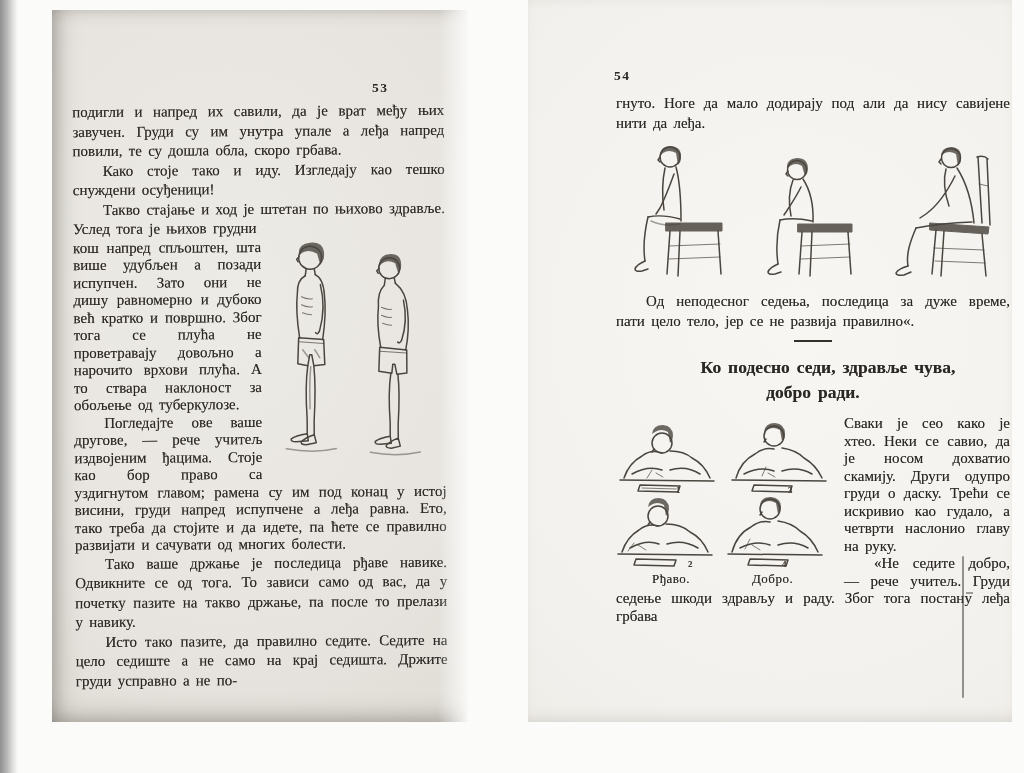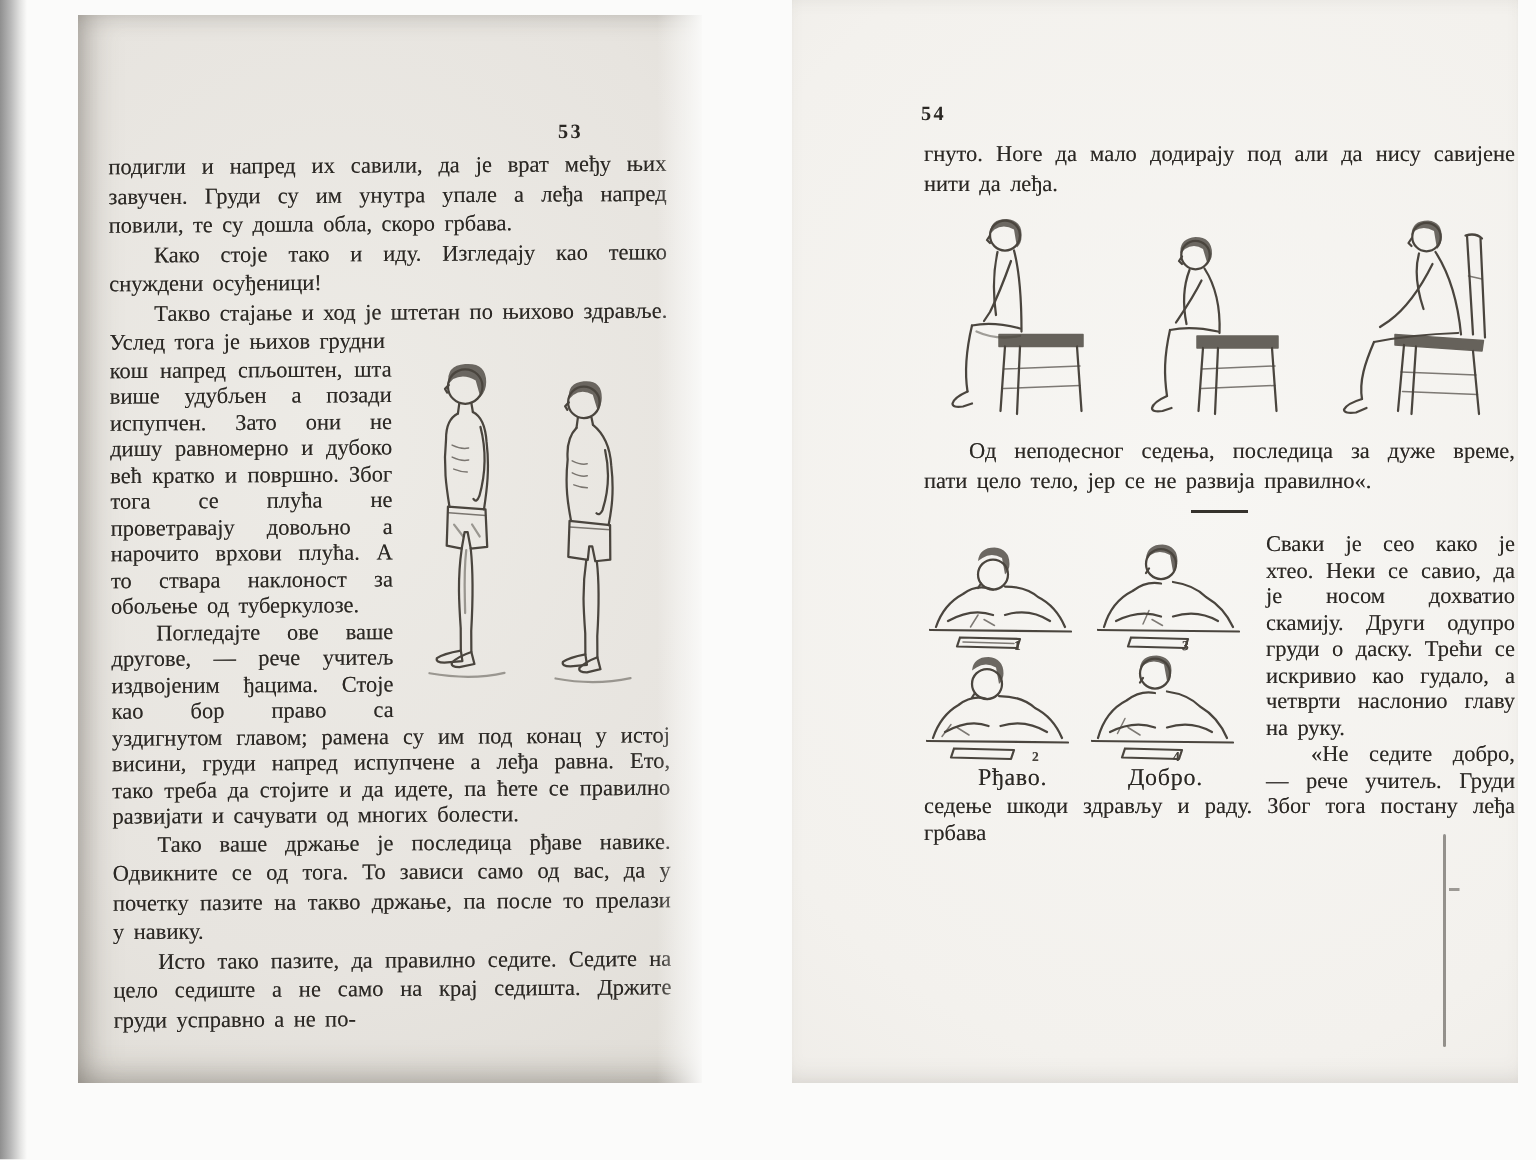--- a/index.html
+++ b/index.html
@@ -69,21 +69,21 @@
   .sk .fill { fill: var(--sketch, #4a453e); stroke: none; opacity: .8; }
   .sk .seat { fill: #4e4942; stroke: #4e4942; stroke-width: 1; opacity: .85; }
   .sk .soft { stroke-opacity: .5; }
   .sk .thin { stroke-width: 1; stroke-opacity: .7; }
 
   .fig-num {
     position: absolute; font-size: 9px; font-weight: 700;
     color: var(--sketch, #4a453e);
   }
   .cap {
-    position: absolute; top: 150px; font-size: 16px; letter-spacing: .5px;
+    position: absolute; top: 150px; font-size: 13px; letter-spacing: .5px;
     color: var(--ink, #2b2824); text-indent: 0;
   }
   .cap-bad  { left: 36px; }
   .cap-good { left: 136px; }
 
   .rule {
     width: 38px; height: 0; border-top: 2.5px solid #35322c;
     margin: 9px auto 13px;
   }
   .heading {
@@ -223,20 +223,21 @@
             <path d="M24,84 C18,98 14,110 16,122"></path>
             <path d="M16,122 Q6,125 4,129 Q4,132 12,131 L19,128"></path>
           </g>
         </svg>
       </div>
 
       <p>Од неподесног седења, последица за дуже време, пати цело тело, јер се не развија правилно«.</p>
 
       <div class="rule"></div>
 
+      <p class="heading">Ко подесно седи, здравље чува, добро ради.</p>
 
 
       <div class="fig-writing">
         <svg class="sk" width="218" height="148" viewBox="0 0 218 148">
 
           <g transform="translate(2,4)">
             <path class="fill" d="M34,11 Q35,2 45,2 Q55,3 55,13 Q55,17 52,20 L50,9 Q43,5 37,9 Z"></path>
             <circle cx="44" cy="20" r="10"></circle>
             <path d="M36,26 l-2,3"></path>
             <path d="M6,55 Q11,40 24,33 Q33,26 44,30 M52,28 Q66,28 74,35 Q86,41 92,55"></path>

